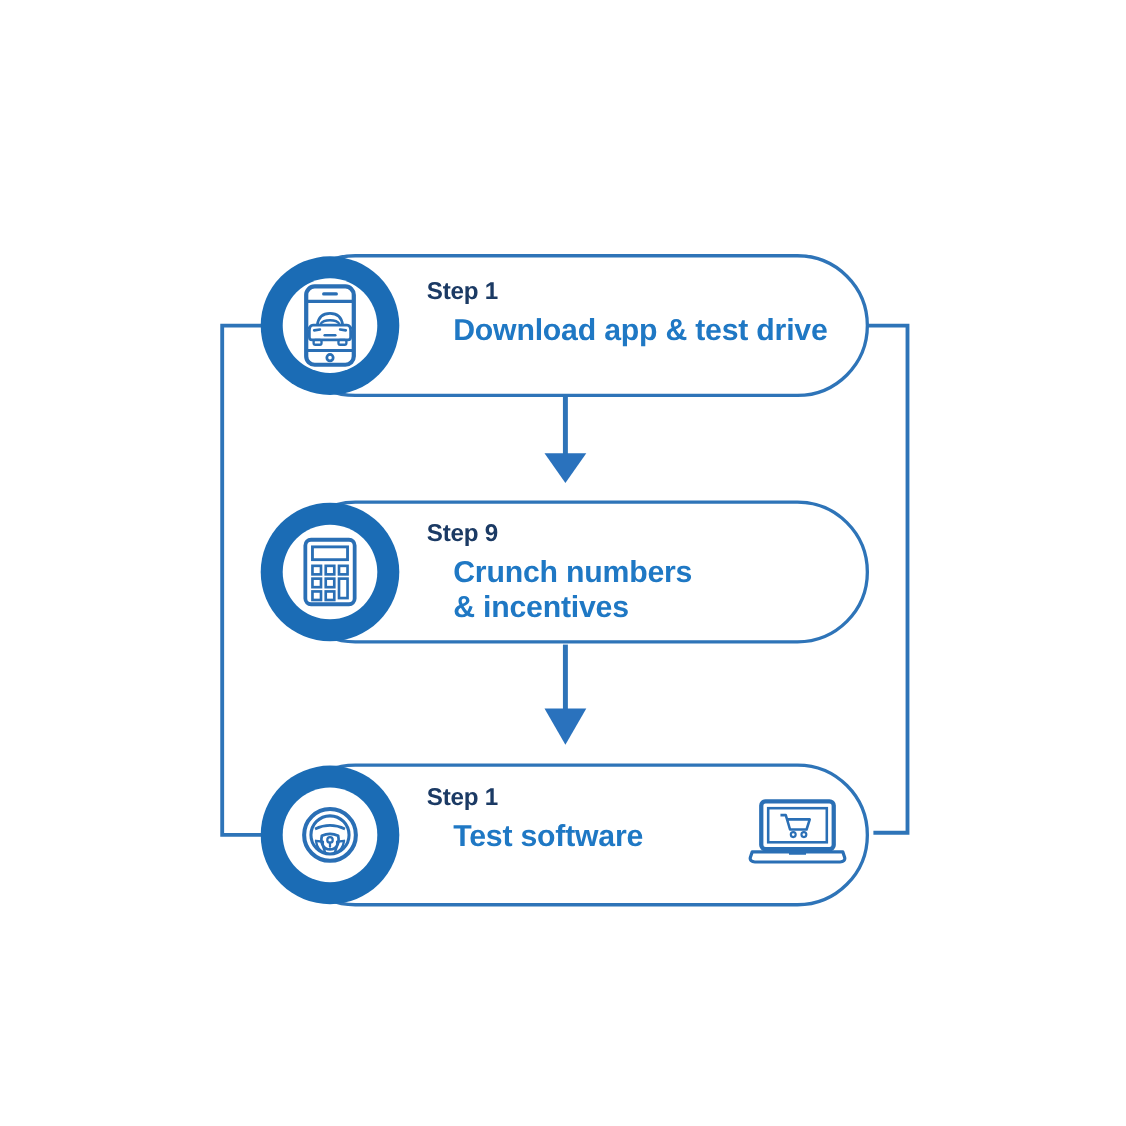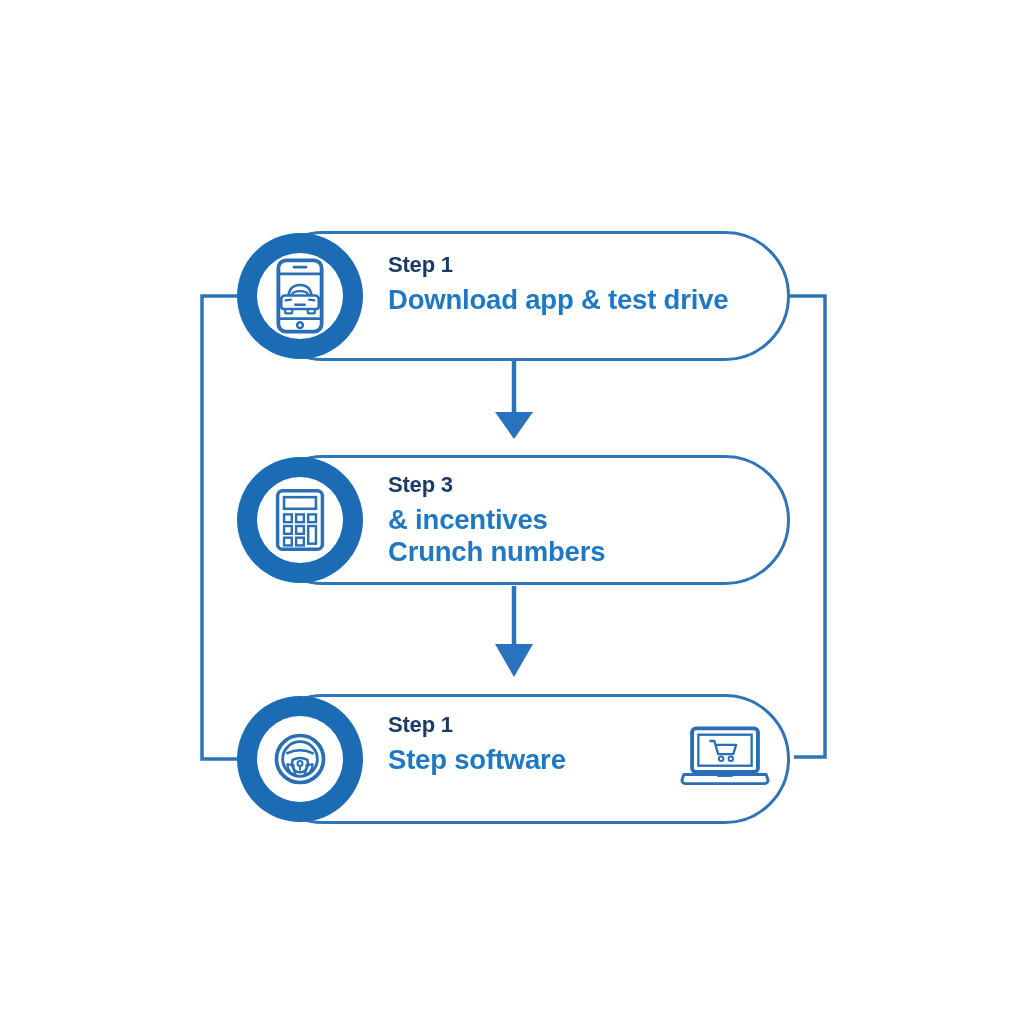--- a/index.html
+++ b/index.html
@@ -25,21 +25,21 @@
   .badge3{top:696px;}
   .badge-inner{
     width:86px;height:86px;border-radius:50%;background:#ffffff;
     display:flex;align-items:center;justify-content:center;
   }
   .text{position:absolute;left:388px;z-index:4;}
   .text1{top:246px;}
   .text2{top:466px;}
   .text3{top:706px;}
   .title{font-size:22px;font-weight:bold;color:#1b3a64;line-height:38px;letter-spacing:-0.2px;}
-  .sub{font-size:27.5px;font-weight:bold;color:#1f78c4;line-height:32px;letter-spacing:-0.2px;}
+  .sub{font-size:27.5px;font-weight:bold;color:#1f78c4;line-height:32px;letter-spacing:-0.2px;margin-left:24px;}
   .laptop{position:absolute;left:680px;top:726px;z-index:4;}
 </style>
 </head>
 <body>
 
 <div class="canvas">
 
   <div class="pill pill1"></div>
   <div class="pill pill2"></div>
   <div class="pill pill3"></div>
@@ -109,28 +109,28 @@
       </svg>
     </div>
   </div>
 
   <div class="text text1">
     <div class="title">Step 1</div>
     <div class="sub">Download app &amp; test drive</div>
   </div>
 
   <div class="text text2">
-    <div class="title">Step 3</div>
+    <div class="title">Step 9</div>
+    <div class="sub">Crunch numbers</div>
     <div class="sub">&amp; incentives</div>
-    <div class="sub">Crunch numbers</div>
   </div>
 
   <div class="text text3">
     <div class="title">Step 1</div>
-    <div class="sub">Step software</div>
+    <div class="sub">Test software</div>
   </div>
 
   <svg class="laptop" width="90" height="62" viewBox="0 0 92 64">
     <rect x="12" y="2.5" width="68" height="45" rx="4" fill="none" stroke="#2a6fb5" stroke-width="4"></rect>
     <rect x="18.5" y="9" width="55" height="32" fill="none" stroke="#2a6fb5" stroke-width="2.4"></rect>
     <path d="M30,15.5 L35,15.5 L39,29 L54.5,29 L57.5,19.5 L37,19.5" fill="none" stroke="#2a6fb5" stroke-width="2.4" stroke-linejoin="round"></path>
     <circle cx="42" cy="33.8" r="2.3" fill="none" stroke="#2a6fb5" stroke-width="2"></circle>
     <circle cx="52" cy="33.8" r="2.3" fill="none" stroke="#2a6fb5" stroke-width="2"></circle>
     <path d="M3.5,50 L88.5,50 L90.2,55 C91,57.8 89,59.5 86,59.5 L6,59.5 C3,59.5 1,57.8 1.8,55 Z" fill="none" stroke="#2a6fb5" stroke-width="3" stroke-linejoin="round"></path>
     <path d="M38,50 h16 v2.6 h-16 z" fill="#2a6fb5"></path>

